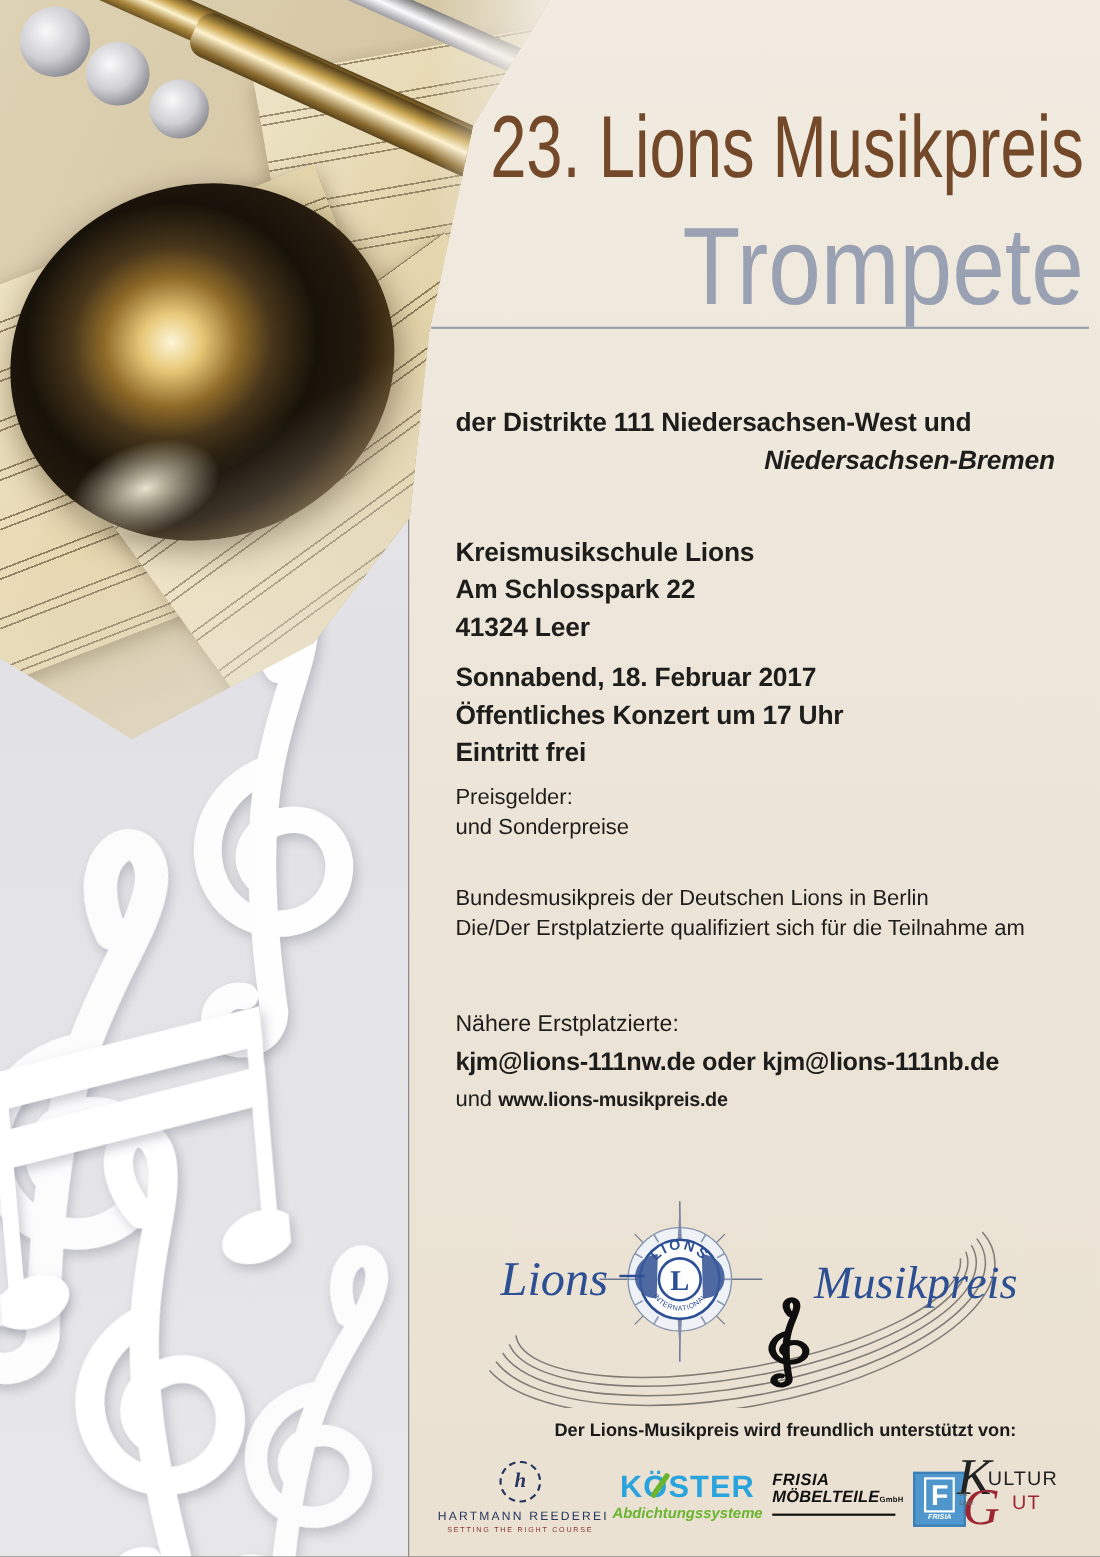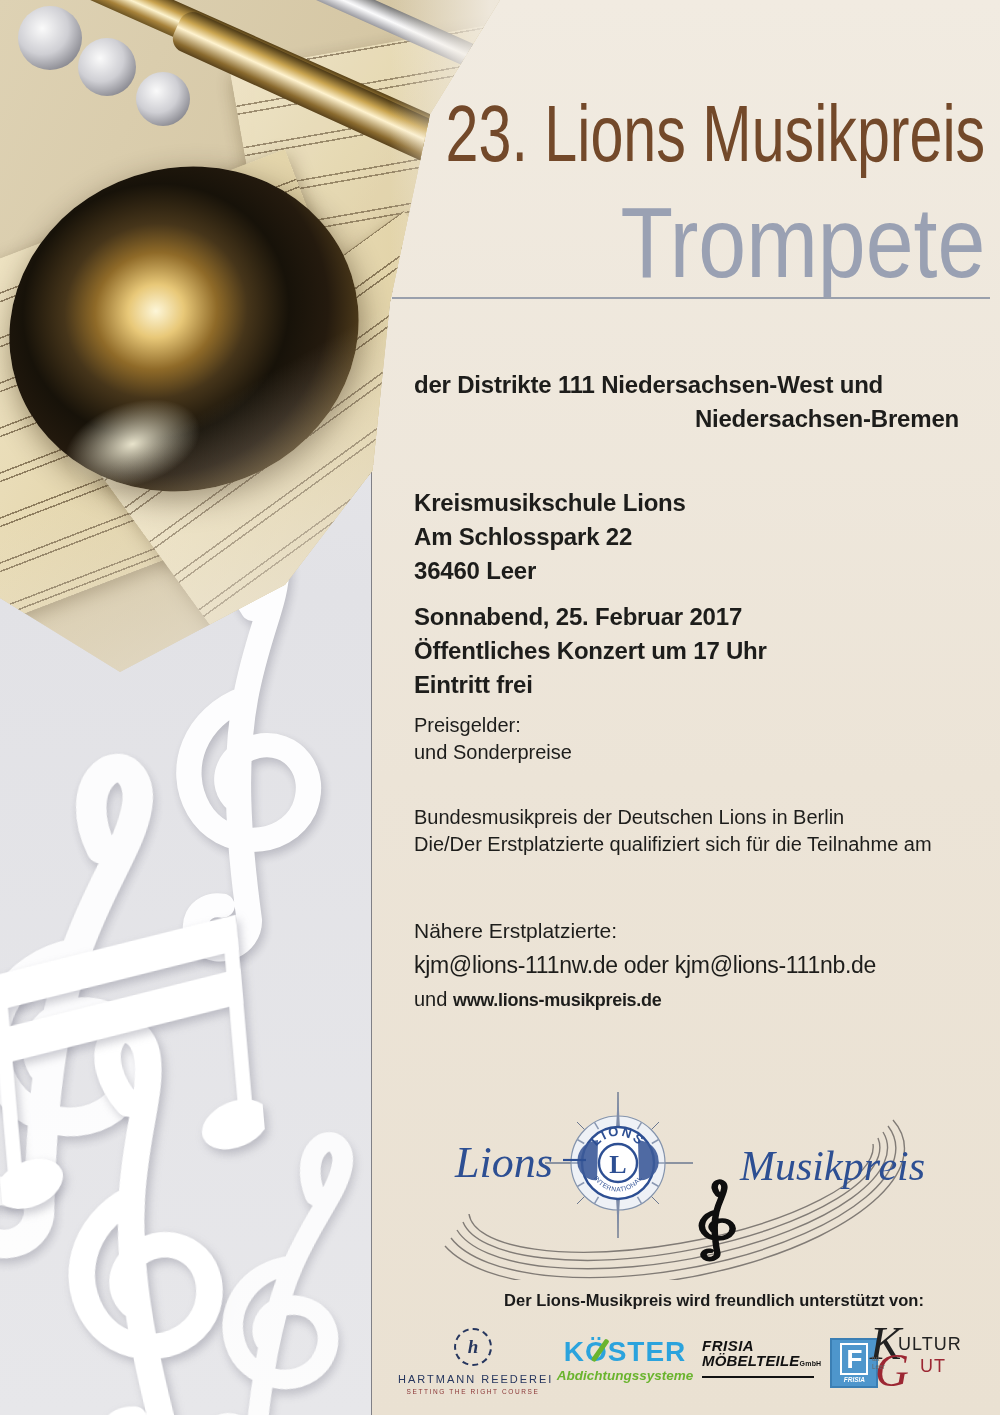--- a/index.html
+++ b/index.html
@@ -58,28 +58,28 @@
   .title{position:absolute;top:94px;right:15px;z-index:4;font-size:80px;line-height:1;
     white-space:nowrap;transform:scaleX(.74);transform-origin:100% 50%;color:#73492a;}
   .subtitle{position:absolute;top:192px;right:15px;z-index:4;font-size:100px;line-height:1;
     white-space:nowrap;transform:scaleX(.86);transform-origin:100% 50%;color:#9aa1b3;}
   .title-rule{position:absolute;top:297px;left:392px;width:598px;height:2px;background:#9aa0ac;z-index:4;}
   
   .blk{position:absolute;left:400px;width:545px;z-index:4;color:#1d1d1b;margin-left:14px;}
   .bold24{font-weight:bold;font-size:24px;line-height:34px;letter-spacing:-.2px;}
   .reg20{font-weight:normal;font-size:20px;line-height:27px;}
   .blk-intro{top:368px;}
-  .blk-intro .r{text-align:right;}
+  .blk-intro .r{text-align:right;font-style:italic;}
   .blk-venue{top:486px;}
   .blk-event{top:600px;}
   .blk-prizes{top:712px;}
   .blk-qual{top:804px;}
   .blk-contact{top:916px;}
   .contact-heading{font-size:21px;line-height:30px;}
-  .contact-emails{font-weight:normal;font-size:23px;letter-spacing:-.3px;margin-top:6px;}
+  .contact-emails{font-weight:bold;font-size:23px;letter-spacing:-.3px;margin-top:6px;}
   .contact-web{margin-top:9px;font-size:20px;}
   .contact-web b{font-size:18px;letter-spacing:-.3px;}
   
   .logo-svg{position:absolute;left:372px;top:1080px;width:628px;height:200px;z-index:4;}
   
   .supporters-heading{position:absolute;left:372px;top:1291px;width:684px;z-index:4;
     text-align:center;font-weight:bold;font-size:16.5px;color:#1a1a1a;}
   .sponsor{position:absolute;z-index:4;}
   .hartmann{left:398px;top:1328px;width:150px;text-align:center;color:#26365e;}
   .hartmann .ring{width:34px;height:34px;margin:0 auto;border:2px dashed #26365e;border-radius:50%;
@@ -181,25 +181,25 @@
   <div class="title-rule"></div>
 
   <div class="blk blk-intro bold24">
     <div>der Distrikte 111 Niedersachsen-West und</div>
     <div class="r">Niedersachsen-Bremen</div>
   </div>
 
   <div class="blk blk-venue bold24">
     <div>Kreismusikschule Lions</div>
     <div>Am Schlosspark 22</div>
-    <div>36460 Leer</div>
+    <div>41324 Leer</div>
   </div>
 
   <div class="blk blk-event bold24">
-    <div>Sonnabend, 25. Februar 2017</div>
+    <div>Sonnabend, 18. Februar 2017</div>
     <div>Öffentliches Konzert um 17 Uhr</div>
     <div>Eintritt frei</div>
   </div>
 
   <div class="blk blk-prizes reg20">
     <div>Preisgelder:</div>
     <div>und Sonderpreise</div>
   </div>
 
   <div class="blk blk-qual reg20">

